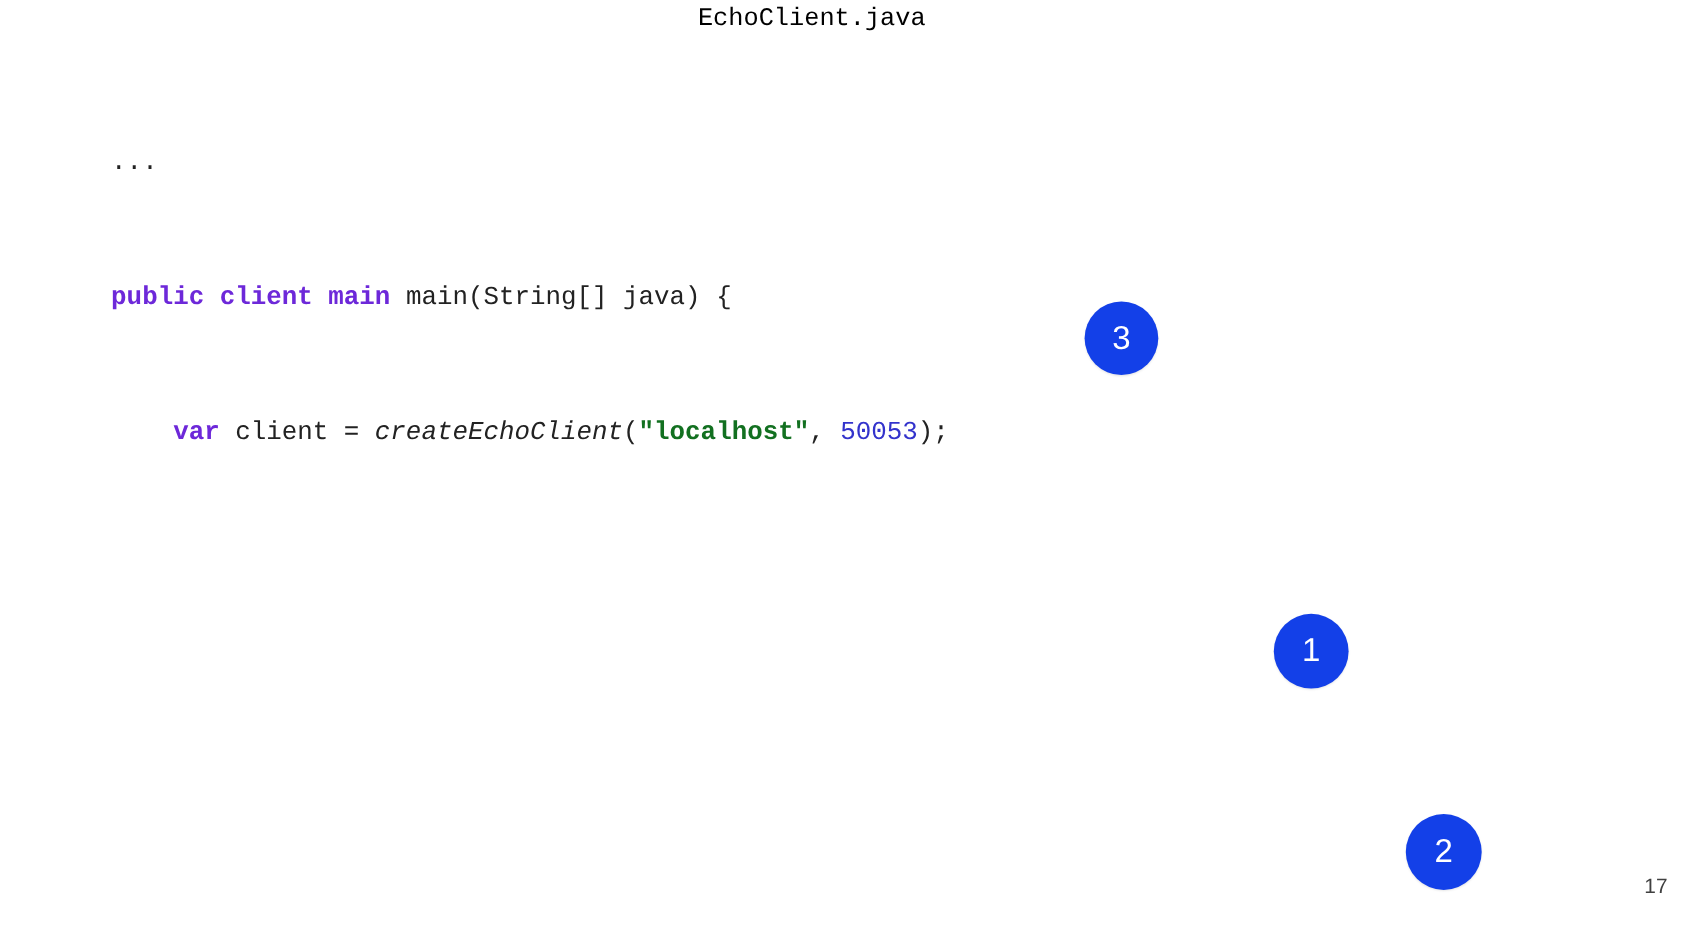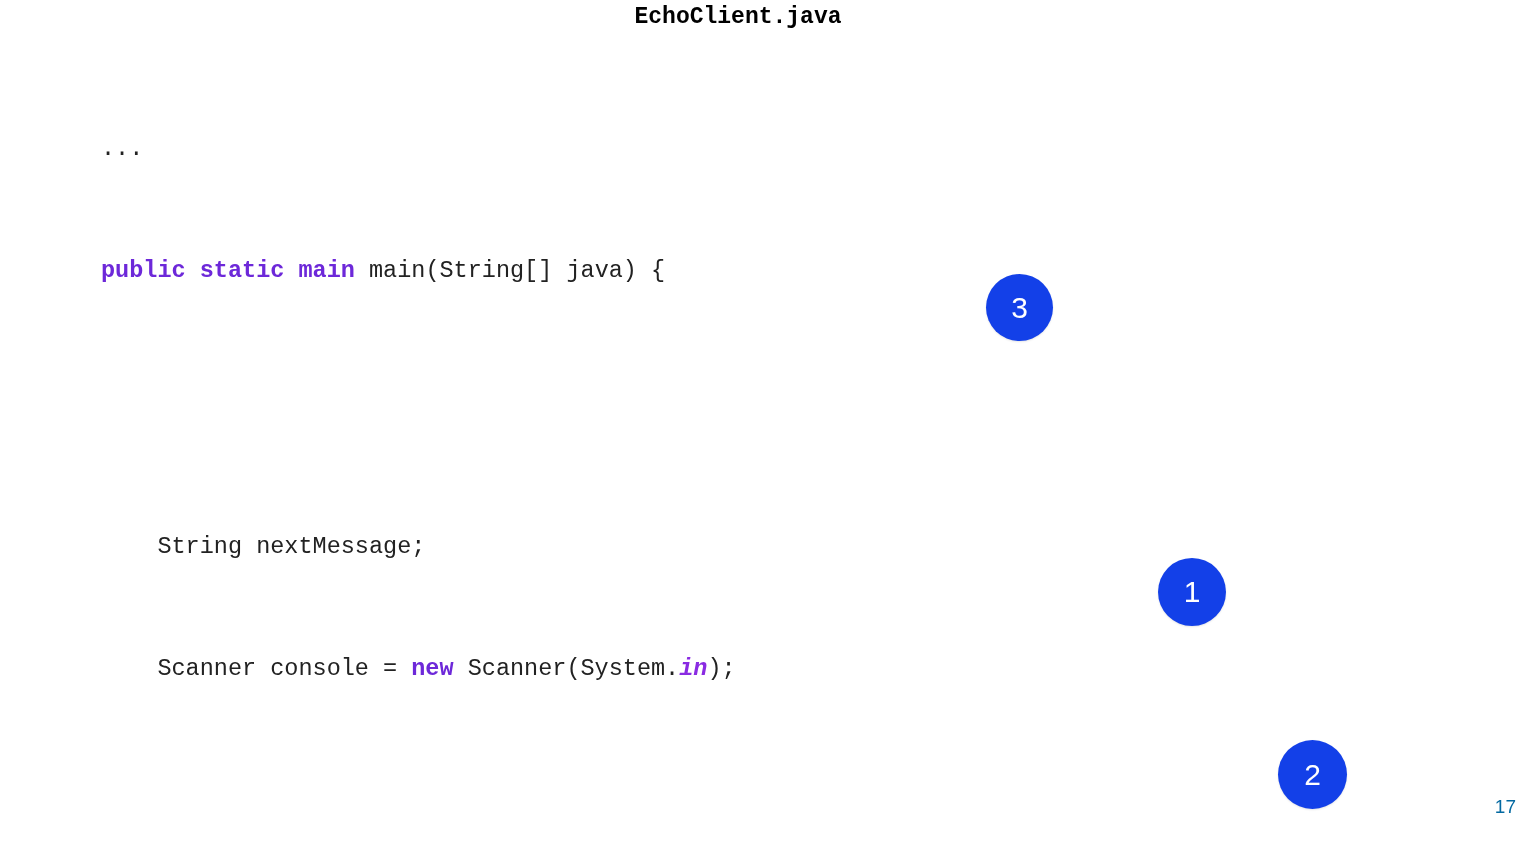--- a/index.html
+++ b/index.html
@@ -17,21 +17,21 @@
 
   
   #slide-title {
     position: absolute;
     top: 4px;
     left: 0;
     width: 1476px;
     text-align: center;
     font-family: "Liberation Mono", monospace;
     font-size: 23px;
-    font-weight: bold;
+    font-weight: normal;
     color: #000000;
     letter-spacing: 0px;
   }
 
   
   #code-block {
     position: absolute;
     left: 101px;
     top: 42px;
     font-family: "Liberation Mono", monospace;
@@ -72,40 +72,39 @@
   #badge-1 { left: 1158px; top: 558px; width: 68px; height: 68px; font-size: 30px; }
   #badge-2 { left: 1278px; top: 740px; width: 69px; height: 69px; font-size: 30px; }
 
   
   #page-number {
     position: absolute;
     right: 20px;
     top: 796px;
     font-family: "Liberation Sans", sans-serif;
     font-size: 19px;
-    color: #0369a1;
+    color: #404040;
   }
 </style>
 </head>
 <body>
 
 <div id="slide-title">EchoClient.java</div>
 
 <div id="code-block">
 
   <span class="ln"><span class="pl">...</span></span>
 
-  <span class="ln"><span class="kw">public</span><span class="pl"> </span><span class="kw">static</span><span class="pl"> </span><span class="kw">main</span><span class="pl"> main(String[] java) {</span></span>
+  <span class="ln"><span class="kw">public</span><span class="pl"> </span><span class="kw">client</span><span class="pl"> </span><span class="kw">main</span><span class="pl"> main(String[] java) {</span></span>
 
+  <span class="ln"><span class="pl">    </span><span class="kw">var</span><span class="pl"> client = </span><span class="mth">createEchoClient</span><span class="pl">(</span><span class="str">"localhost"</span><span class="pl">, </span><span class="num">50053</span><span class="pl">);</span></span>
 
   <span class="ln"> </span>
 
-  <span class="ln"><span class="pl">    String nextMessage;</span></span>
 
-  <span class="ln"><span class="pl">    Scanner console = </span><span class="kw">new</span><span class="pl"> Scanner(System.</span><span class="fld">in</span><span class="pl">);</span></span>
 
   
 
   
 
   
 
   
 
   

